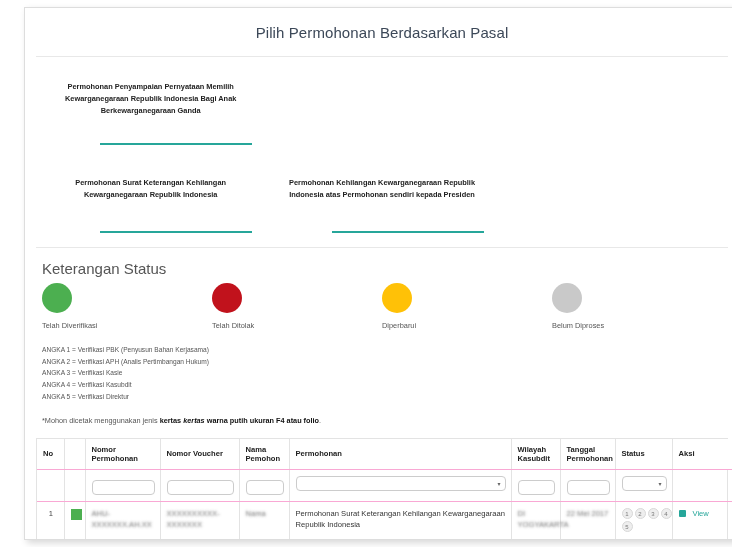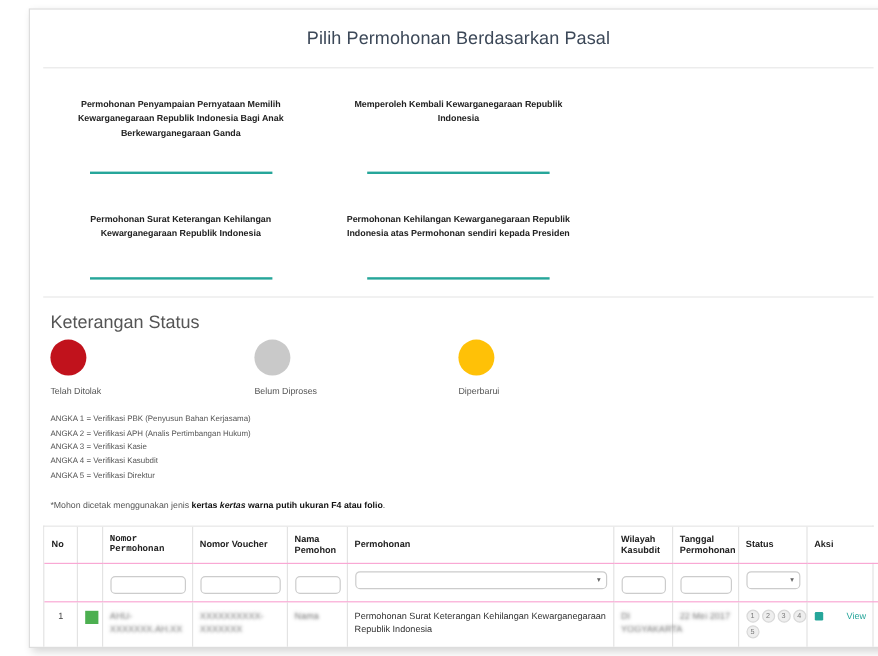--- a/index.html
+++ b/index.html
@@ -47,21 +47,21 @@
   }
   .cards-row {
     display: flex;
   }
   .card-cell {
     width: 33.333%;
     box-sizing: border-box;
     padding: 0 14px;
     display: flex;
     flex-direction: column;
-    align-items: center;
+    align-items: flex-end;
   }
   .card-text {
     font-size: 7.4px;
     line-height: 1.62;
     color: #222222;
     font-weight: bold;
     text-align: center;
     min-height: 54px;
     padding-top: 6px;
   }
@@ -140,21 +140,21 @@
     font-size: 7.6px;
     color: #222222;
     text-align: left;
     font-weight: bold;
     height: 30px;
     vertical-align: middle;
     background: #ffffff;
   }
   th.col-no { width: 27px; text-align: center; }
   th.col-flag { width: 21px; }
-  th.col-nomor { width: 75px; font-family: Liberation Mono, monospace; }
+  th.col-nomor { width: 75px; }
   th.col-voucher { width: 79px; }
   th.col-nama { width: 50px; }
   th.col-permohonan { width: 222px; }
   th.col-wilayah { width: 49px; }
   th.col-tanggal { width: 55px; }
   th.col-status { width: 57px; }
   th.col-aksi { width: 66px; }
 
   td.filter-cell { padding: 5px 4px; height: 22px; }
   .f-input {
@@ -218,21 +218,21 @@
     font-size: 6px;
     line-height: 11px;
     text-align: center;
     box-sizing: border-box;
   }
   .view-link {
     color: #26a69a;
     font-size: 7.6px;
     display: inline-flex;
     align-items: center;
-    gap: 20px;
+    gap: 7px;
     text-decoration: none;
   }
   .view-icon {
     display: inline-block;
     width: 7px;
     height: 7px;
     background: #26a69a;
     border-radius: 1px;
   }
 </style>
@@ -243,54 +243,54 @@
 
   <div class="panel-title">Pilih Permohonan Berdasarkan Pasal</div>
   <div class="divider"></div>
 
   <div class="cards-wrap">
     <div class="cards-row first">
       <div class="card-cell">
         <div class="card-text">Permohonan Penyampaian Pernyataan Memilih Kewarganegaraan Republik Indonesia Bagi Anak Berkewarganegaraan Ganda</div>
         <div class="card-rule"></div>
       </div>
-      <div class="card-cell">
-        <div class="card-text">Memperoleh Kembali Kewarganegaraan Republik Indonesia</div>
-        <div class="card-rule"></div>
-      </div>
     </div>
     <div class="cards-row second" style="margin-top:26px;">
       <div class="card-cell">
         <div class="card-text">Permohonan Surat Keterangan Kehilangan Kewarganegaraan Republik Indonesia</div>
         <div class="card-rule"></div>
       </div>
       <div class="card-cell">
         <div class="card-text">Permohonan Kehilangan Kewarganegaraan Republik Indonesia atas Permohonan sendiri kepada Presiden</div>
         <div class="card-rule"></div>
       </div>
       <div class="card-cell"></div>
     </div>
   </div>
 
   <div class="divider" style="margin-top:14px;"></div>
 
   <div class="status-section">
     <div class="section-heading">Keterangan Status</div>
     <div class="legend-row">
       <div class="legend-item">
+        <div class="legend-dot" style="background:#4caf50;"></div>
+        <div class="legend-label">Telah Diverifikasi</div>
+      </div>
+      <div class="legend-item">
         <div class="legend-dot" style="background:#c1121c;"></div>
         <div class="legend-label">Telah Ditolak</div>
+      </div>
+      <div class="legend-item">
+        <div class="legend-dot" style="background:#ffc107;"></div>
+        <div class="legend-label">Diperbarui</div>
       </div>
       <div class="legend-item">
         <div class="legend-dot" style="background:#c9c9c9;"></div>
         <div class="legend-label">Belum Diproses</div>
-      </div>
-      <div class="legend-item">
-        <div class="legend-dot" style="background:#ffc107;"></div>
-        <div class="legend-label">Diperbarui</div>
       </div>
     </div>
 
     <div class="angka-list">
       <div>ANGKA 1 = Verifikasi PBK (Penyusun Bahan Kerjasama)</div>
       <div>ANGKA 2 = Verifikasi APH (Analis Pertimbangan Hukum)</div>
       <div>ANGKA 3 = Verifikasi Kasie</div>
       <div>ANGKA 4 = Verifikasi Kasubdit</div>
       <div>ANGKA 5 = Verifikasi Direktur</div>
     </div>

